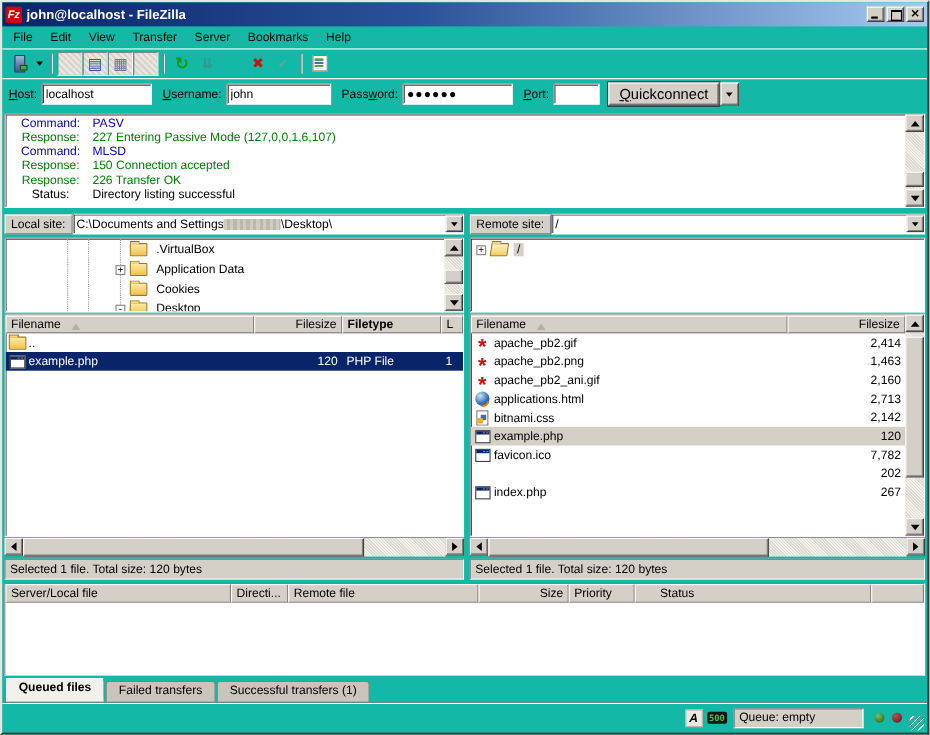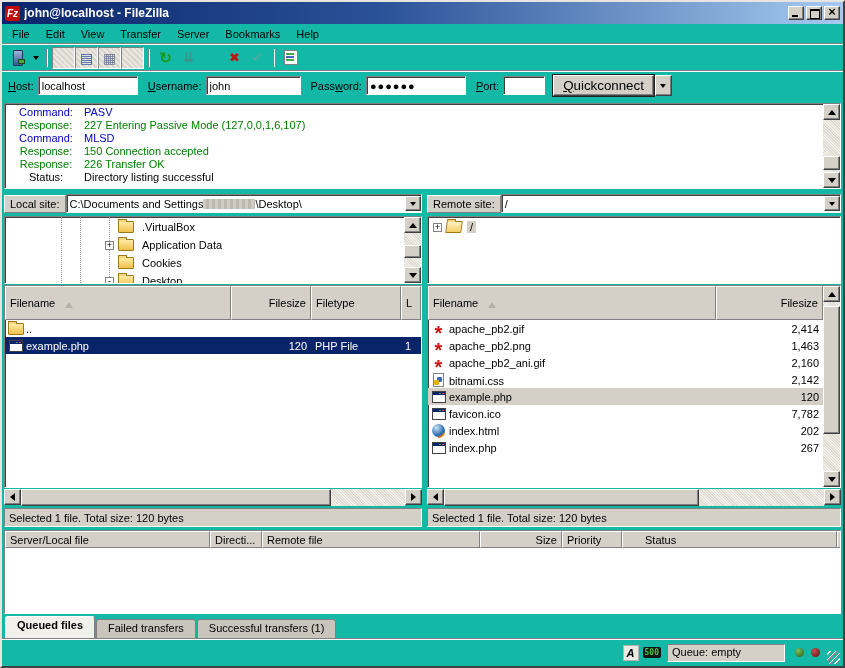--- a/index.html
+++ b/index.html
@@ -106,21 +106,21 @@
             border:1px solid #9c7a1c; border-radius:1px; margin-right:5px; }
   .folder::before { content:""; position:absolute; top:-3px; left:-1px; width:7px; height:2px; background:#f7d77e;
                     border:1px solid #9c7a1c; border-bottom:none; border-radius:1px 1px 0 0; }
   .folder.open { transform:skewX(-8deg); background:linear-gradient(180deg,#fff2c4,#f4cf66); }
   .tree-label { padding:0 3px; white-space:nowrap; }
   .sel-gray { background:#d4d0c8; }
 
   
   .list-panel { flex:1; margin-top:1px; display:flex; overflow:hidden; }
   .list-main { flex:1; display:flex; flex-direction:column; overflow:hidden; }
-  .list-header { height:34px; flex-shrink:0; display:flex; background:#d4d0c8; }
+  .list-header { height:17px; flex-shrink:0; display:flex; background:#d4d0c8;align-items:center; }
   .hcell { border:1px solid; border-color:#fff #808080 #808080 #fff; padding:1px 4px; display:flex; align-items:center;
            white-space:nowrap; overflow:hidden; flex-shrink:0; }
   .hcell.right { justify-content:flex-end; }
   .hcell.fill { flex:1; }
   .sort-tri { width:0; height:0; border:4px solid transparent; border-bottom:6px solid #b4b0a8; margin-left:10px; }
   .rows { flex:1; overflow:hidden; }
   .frow { height:17px; display:flex; align-items:center; white-space:nowrap; }
   .fcell { padding:0 4px; overflow:hidden; flex-shrink:0; display:flex; align-items:center; }
   .fcell.right { justify-content:flex-end; }
   .sel-navy { background:#0a246a; color:#fff; }
@@ -344,21 +344,21 @@
           <div class="sbtn" style="margin-top:auto">
               <span class="ar-dn"></span>
             </div>
         </div>
       </div>
       <div class="list-panel sunken">
         <div class="list-main">
           <div class="list-header" id="local-header">
               <div class="hcell" style="width: 226px;">Filename<div class="sort-tri"></div></div>
               <div class="hcell right" style="width: 80px;">Filesize</div>
-              <div class="hcell" style="width: 90px;">Filetype</div>
+              <div class="hcell" style="width: 90px; font-weight: bold;">Filetype</div>
               <div class="hcell fill">L</div>
             </div>
           <div class="rows" id="local-rows">
               <div class="frow">
                 <div class="fcell" style="width: 226px; padding: 0px;"><div class="fi">
                     <div class="fi-folder"></div>
                   </div>..</div>
                 <div class="fcell right" style="width: 80px;"></div>
                 <div class="fcell" style="width: 90px;"></div>
                 <div class="fcell" style="flex: 1 1 0%;"></div>
@@ -428,41 +428,44 @@
                   </div>apache_pb2.png</div>
                 <div class="fcell right" style="flex: 1 1 0%;">1,463</div>
               </div>
               <div class="frow">
                 <div class="fcell" style="width: 288px; padding: 0px;"><div class="fi">
                     <div class="fi-apache">*</div>
                   </div>apache_pb2_ani.gif</div>
                 <div class="fcell right" style="flex: 1 1 0%;">2,160</div>
               </div>
               <div class="frow">
+                <div class="fcell" style="width: 288px; padding: 0px;"><div class="fi">
+                    <div class="fi-html"></div>
+                  </div>applications.html</div>
+                <div class="fcell right" style="flex: 1 1 0%;">2,713</div>
+              </div>
+              <div class="frow">
                 <div class="fcell" style="width: 288px; padding: 0px; align-items: flex-end;"><div class="fi">
                     <div class="fi-css"></div>
                   </div>bitnami.css</div>
                 <div class="fcell right" style="flex: 1 1 0%;">2,142</div>
               </div>
               <div class="frow sel-gray">
                 <div class="fcell" style="width: 288px; padding: 0px;"><div class="fi">
                     <div class="fi-php"></div>
                   </div>example.php</div>
                 <div class="fcell right" style="flex: 1 1 0%;">120</div>
               </div>
               <div class="frow">
                 <div class="fcell" style="width: 288px; padding: 0px;"><div class="fi">
                     <div class="fi-php"></div>
                   </div>favicon.ico</div>
                 <div class="fcell right" style="flex: 1 1 0%;">7,782</div>
               </div>
               <div class="frow">
-                <div class="fcell" style="width: 288px; padding: 0px;"><div class="fi">
-                    <div class="fi-html"></div>
-                  </div>index.html</div>
                 <div class="fcell right" style="flex: 1 1 0%;">202</div>
               </div>
               <div class="frow">
                 <div class="fcell" style="width: 288px; padding: 0px;"><div class="fi">
                     <div class="fi-php"></div>
                   </div>index.php</div>
                 <div class="fcell right" style="flex: 1 1 0%;">267</div>
               </div>
             </div>
         </div>
@@ -488,21 +491,21 @@
           </div>
       </div>
       <div class="pane-status">Selected 1 file. Total size: 120 bytes</div>
     </div>
   </div>
 
   <div class="queue">
     <div class="queue-header" id="queue-header">
         <div class="hcell" style="width: 205px;">Server/Local file</div>
         <div class="hcell" style="width: 52px;">Directi...</div>
-        <div class="hcell" style="width: 218px;">Remote file</div>
+        <div class="hcell" style="width: 173px;">Remote file</div>
         <div class="hcell right" style="width: 82px;">Size</div>
         <div class="hcell" style="width: 60px;">Priority</div>
         <div class="hcell" style="width: 215px; padding-left: 22px;">Status</div>
         <div class="hcell fill"></div>
       </div>
     <div class="queue-body"></div>
   </div>
 
   <div class="tabs" id="queue-tabs">
       <div class="tab active">Queued files</div>

